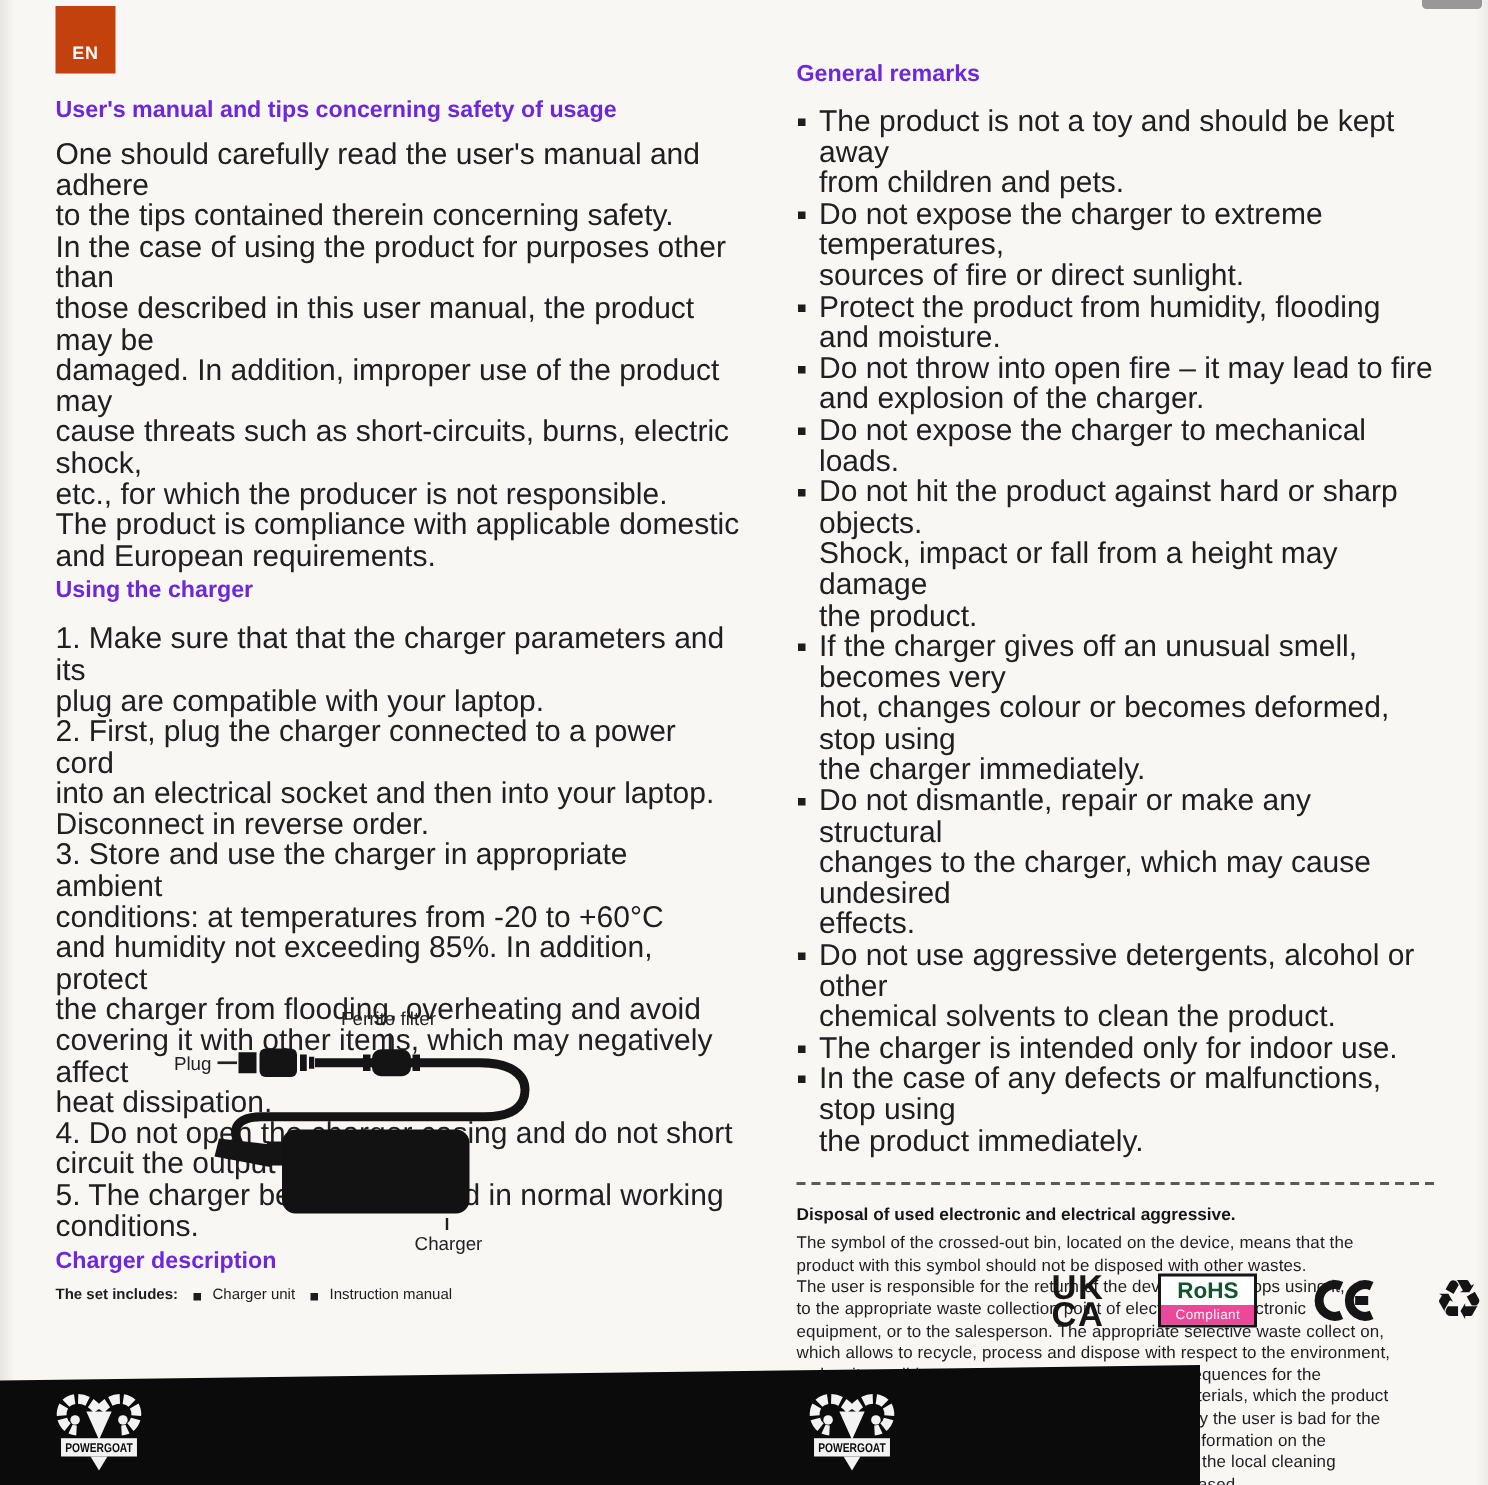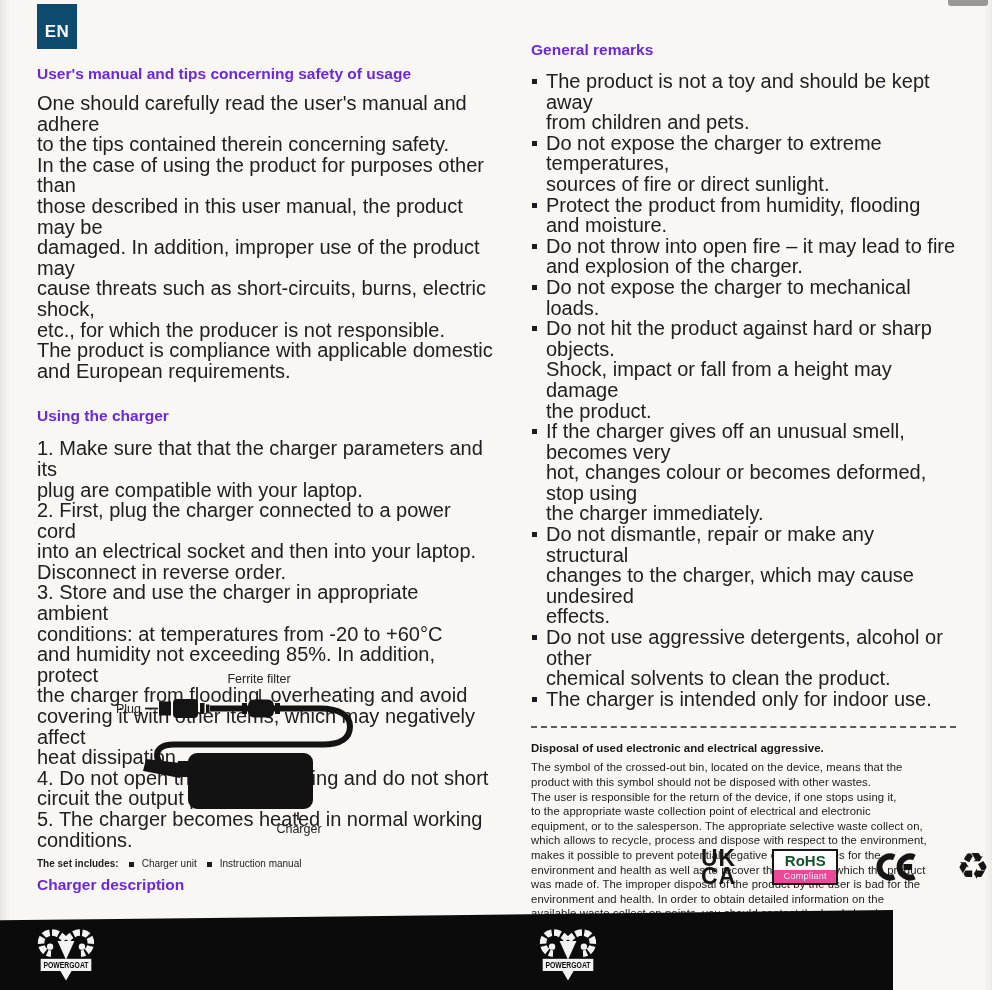--- a/index.html
+++ b/index.html
@@ -11,34 +11,34 @@
   .edge-shade-left  { position:absolute; left:0; top:0; width:10px; height:990px;
     background:linear-gradient(to right, rgba(0,0,0,.07), rgba(0,0,0,0)); }
   .edge-shade-right { position:absolute; right:0; top:0; width:8px; height:990px;
     background:linear-gradient(to left, rgba(0,0,0,.05), rgba(0,0,0,0)); }
   .smudge-tr { position:absolute; left:948px; top:0; width:40px; height:6px;
     background:#4a4a4a; opacity:.55; border-radius:0 0 3px 3px; }
 
   
   .lang-badge {
     position:absolute; left:37px; top:4px; width:40px; height:45px;
-    background:#0c4a6e; color:#fcfcfc; font-weight:bold; font-size:17px;
+    background:#c2410c; color:#fcfcfc; font-weight:bold; font-size:12px;
     display:flex; align-items:flex-end; justify-content:center; padding-bottom:7px;
     box-sizing:border-box; letter-spacing:.5px;
   }
 
   h2 { font-size:15.5px; font-weight:bold; color:#6d28d9; margin:0; line-height:20px; }
   .pre { white-space:pre-line; }
   .body-text { font-size:20px; line-height:20.6px; }
 
   .col-left  { position:absolute; left:37px; top:64px;  width:458px; }
   .col-right { position:absolute; left:531px; top:40px; width:430px; }
 
   .col-left .para { margin:9px 0 0 0; }
-  .col-left .section-heading { margin-top:25px; }
+  .col-left .section-heading { margin-top:3px; }
   .col-left .numlist { margin-top:12px; }
   .col-left .numlist p { margin:0; }
 
   
   ul.sq-list { list-style:none; margin:11px 0 0 0; padding:0; }
   ul.sq-list li { display:flex; margin:0; }
   .sq { flex:0 0 auto; width:5px; height:5px; background:#1d1d1d; margin:8px 9px 0 1px; }
 
   .dashed-divider { border:0; border-top:2px dashed #5a5a5a; margin:17px 0 0 0; width:425px; }
 
@@ -63,21 +63,21 @@
   .rohs-title { font-weight:bold; font-size:15px; color:#14532d; text-align:center; line-height:19px; }
   .rohs-sub { background:#ec4899; color:#f5f5f5; font-size:9px; text-align:center;
     line-height:13px; letter-spacing:.3px; }
   .ce { margin-right:14px; }
   .recycle { font-family:"DejaVu Sans", sans-serif; font-size:37px; line-height:38px;
     color:#141414; margin-right:12px; }
   .weee { }
 
   
   .footer-bar {
-    position:absolute; left:0; top:904px; width:893px; height:86px; background:#0b0b0b;
+    position:absolute; left:0; top:904px; width:800px; height:86px; background:#0b0b0b;
     clip-path:polygon(0 19%, 100% 7%, 100% 100%, 0 100%);
   }
   .brand-logo { position:absolute; top:23px; }
   .brand-logo.first  { left:36px; }
   .brand-logo.second { left:538px; }
 </style>
 </head>
 <body>
 
 <div class="page">
@@ -206,20 +206,25 @@
         </li>
       <li>
           <span class="sq"></span>
           <span class="pre">Do not use aggressive detergents, alcohol or other
 chemical solvents to clean the product.</span>
         </li>
       <li>
           <span class="sq"></span>
           <span class="pre">The charger is intended only for indoor use.</span>
         </li>
+      <li>
+          <span class="sq"></span>
+          <span class="pre">In the case of any defects or malfunctions, stop using
+the product immediately.</span>
+        </li>
     </ul>
 
     <hr class="dashed-divider">
 
     <div class="disposal-heading">Disposal of used electronic and electrical aggressive.</div>
     <div class="disposal-body pre">The symbol of the crossed-out bin, located on the device, means that the
 product with this symbol should not be disposed with other wastes.
 The user is responsible for the return of the device, if one stops using it,
 to the appropriate waste collection point of electrical and electronic
 equipment, or to the salesperson. The appropriate selective waste collect on,

